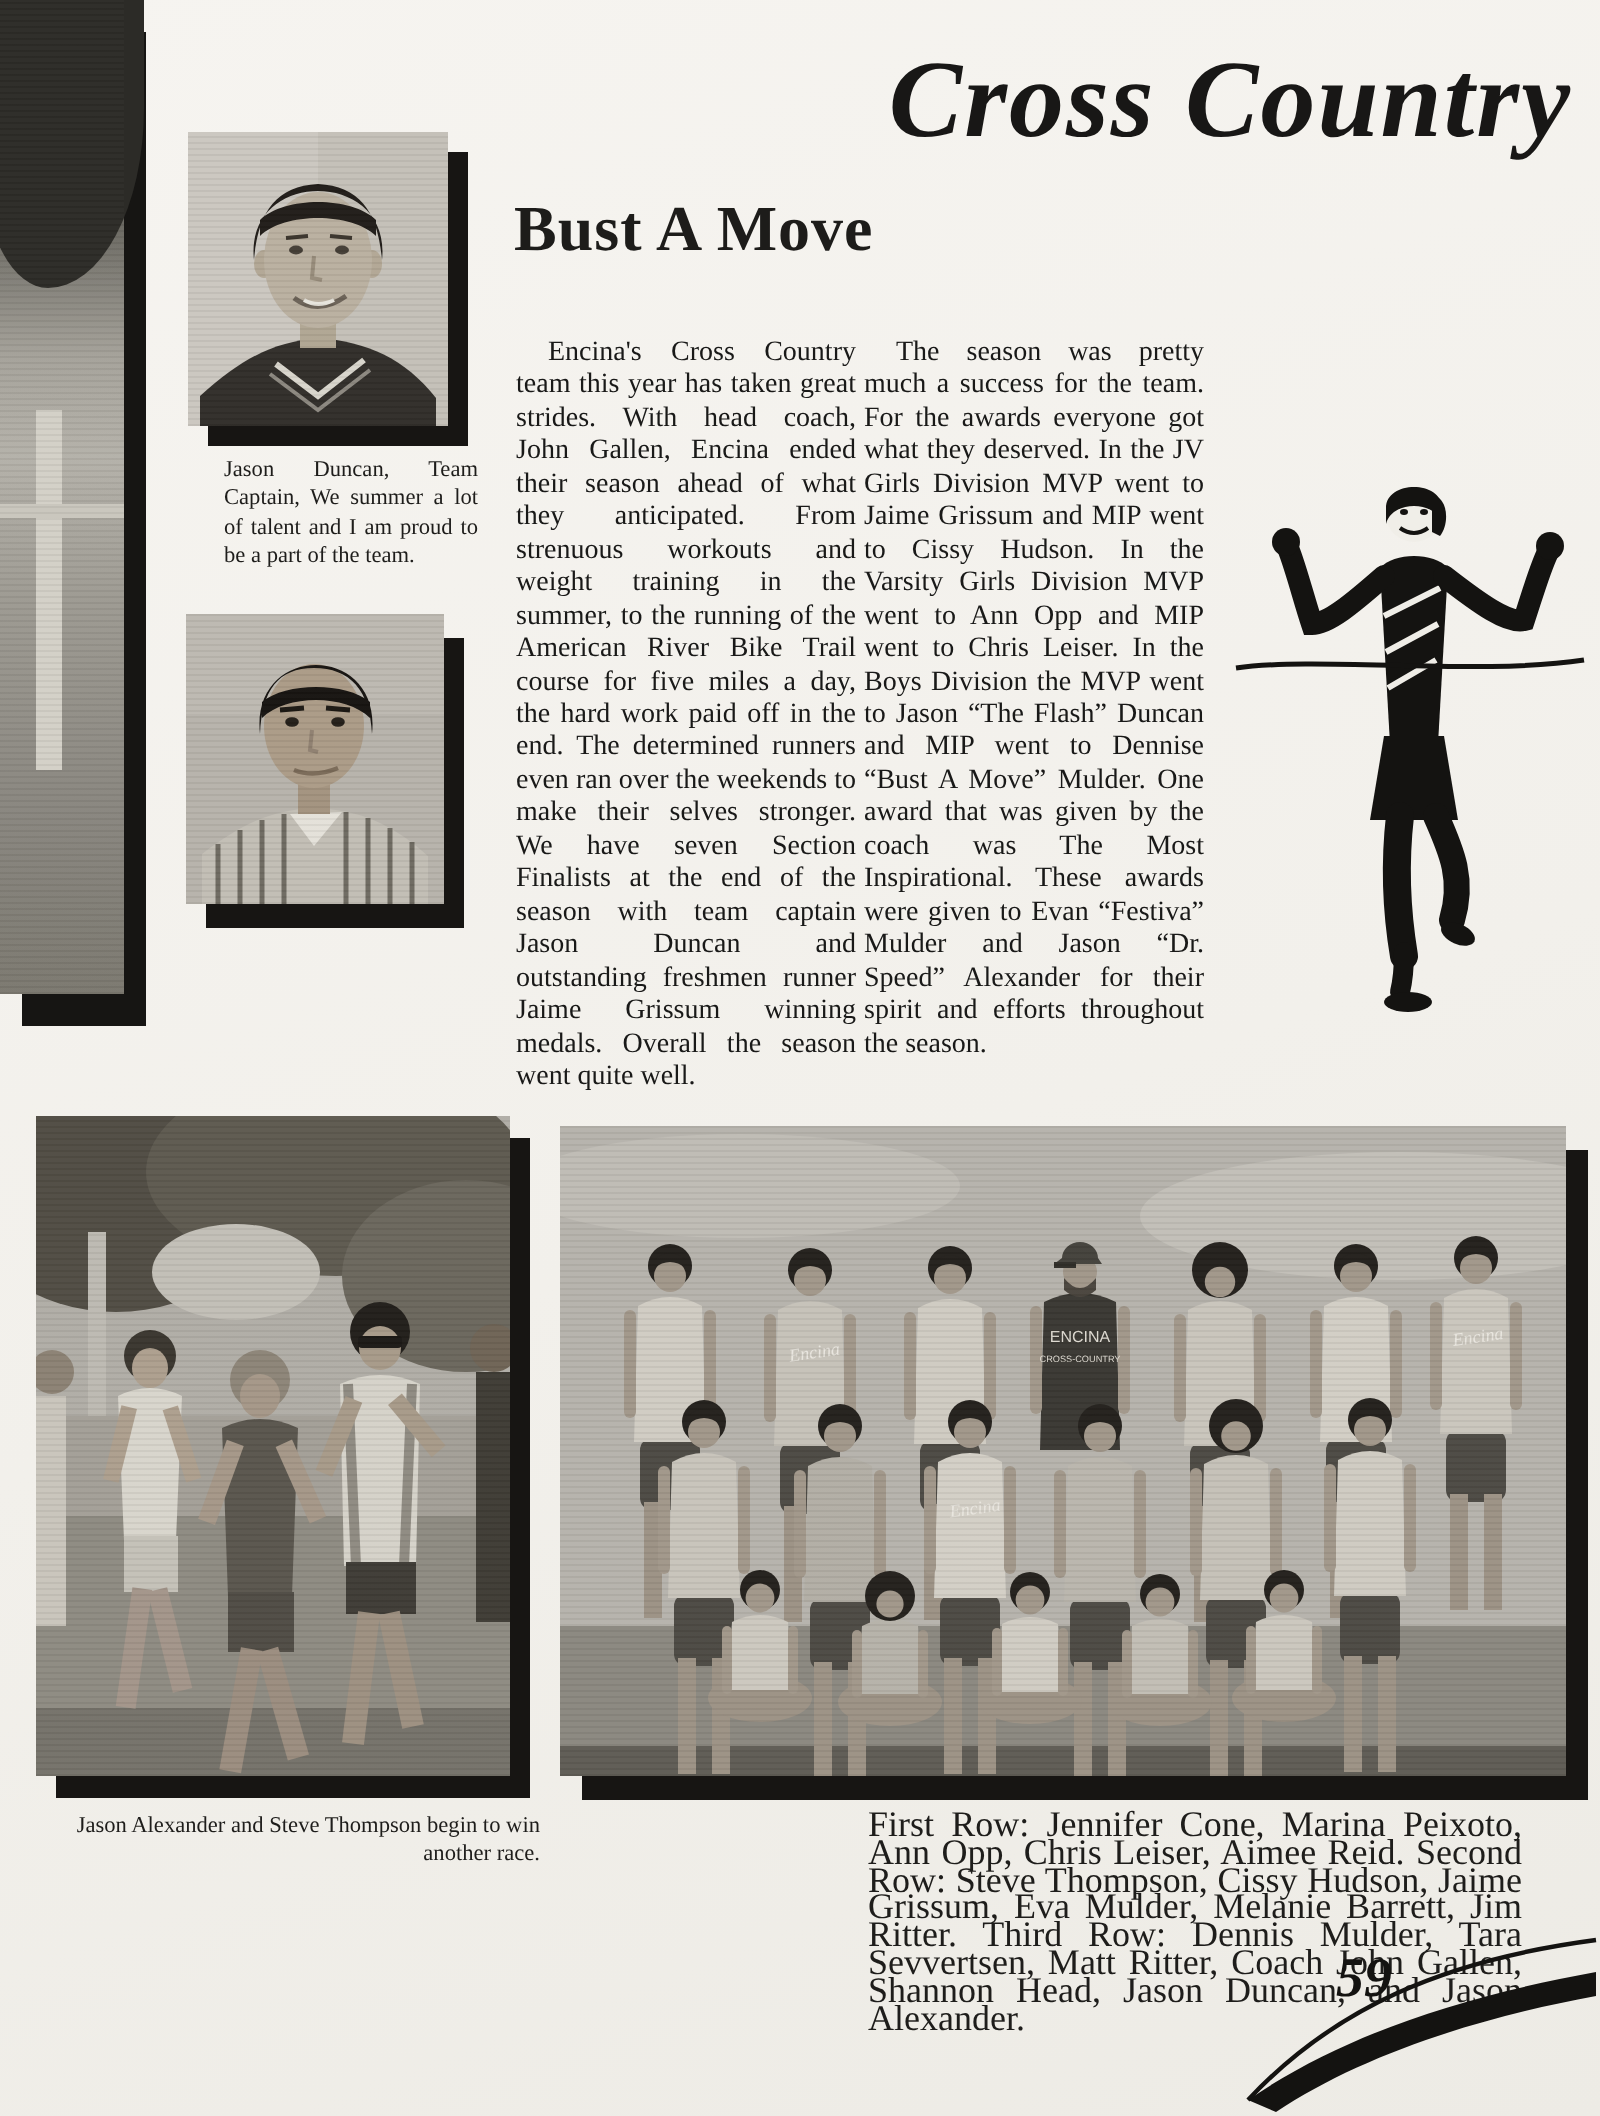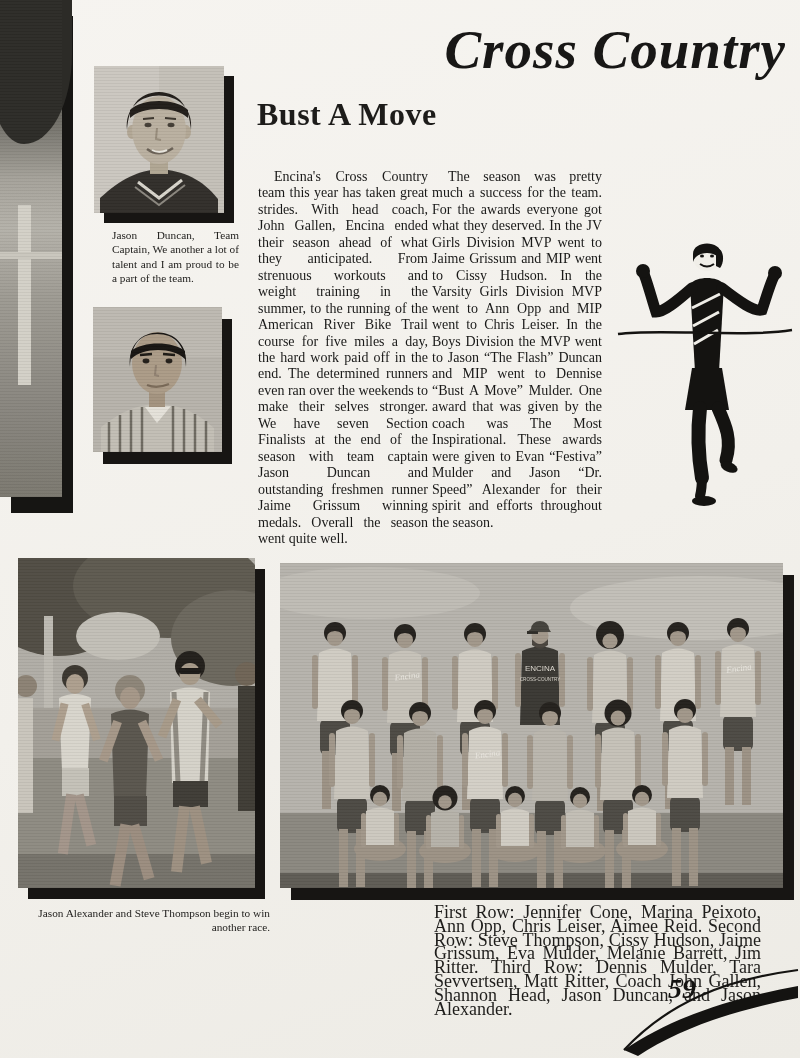--- a/index.html
+++ b/index.html
@@ -61,21 +61,21 @@
       <path d="M36,52 C48,40 82,40 94,52 L94,44 C82,32 48,32 36,44 Z" fill="#211d19"></path>
       <ellipse cx="54" cy="59" rx="3.5" ry="2.2" fill="#443e36"></ellipse>
       <ellipse cx="77" cy="59" rx="3.5" ry="2.2" fill="#443e36"></ellipse>
       <path d="M49,53 L60,52 M71,52 L82,53" stroke="#3a342c" stroke-width="2"></path>
       <path d="M63,62 L62,73 L67,74" stroke="#978c7b" stroke-width="2" fill="none"></path>
       <path d="M53,83 Q65,92 79,82" stroke="#6b6257" stroke-width="2.5" fill="none"></path>
       <path d="M58,84 Q65,88 73,84" stroke="#e7e4dc" stroke-width="2" fill="none"></path>
     </svg>
     <div class="grain"></div>
   </figure>
-  <p class="caption" style="left:112px;top:228px;width:127px;">Jason Duncan, Team Captain, We another a lot of talent and I am proud to be a part of the team.</p>
+  <p class="caption" style="left:112px;top:228px;width:127px;">Jason Duncan, Team Captain, We summer a lot of talent and I am proud to be a part of the team.</p>
 
   <figure class="photo" style="left:93px;top:307px;width:129px;height:145px;margin:0;box-shadow:10px 12px 0 #171513;">
     <svg width="129" height="145" viewBox="0 0 129 145">
       <rect width="129" height="145" fill="#b7b3ab"></rect>
       <rect width="129" height="50" fill="#bdb9b1"></rect>
       <path d="M8,145 L8,120 C30,103 45,98 64,97 C86,98 102,104 121,121 L121,145 Z" fill="#c2beb5"></path>
       <g stroke="#6e6a61" stroke-width="2.5">
         <path d="M16,115 L16,145"></path>
           <path d="M27,108 L27,145"></path>
           <path d="M38,103 L38,145"></path>

